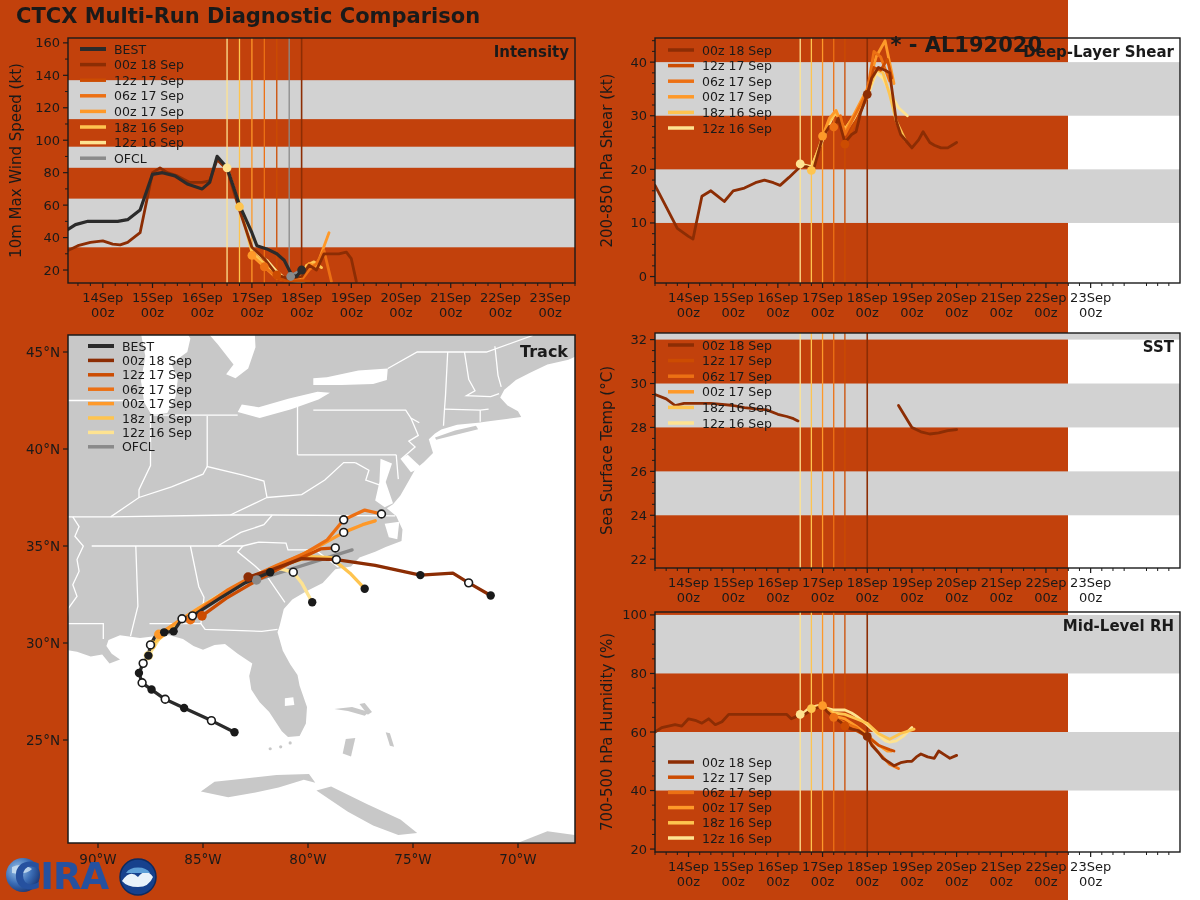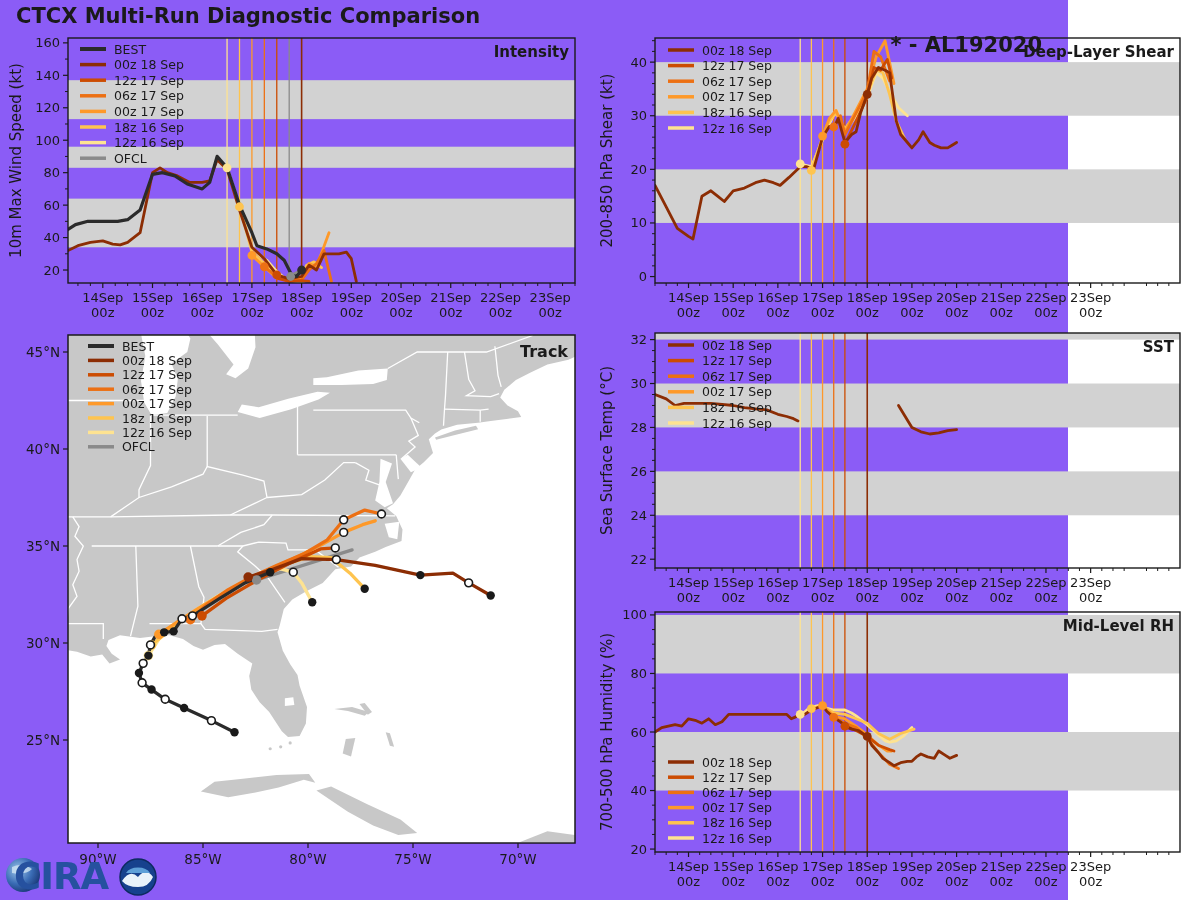--- a/index.html
+++ b/index.html
@@ -1,17 +1,17 @@
 <!DOCTYPE html>
 <html><head>
 <meta charset="utf-8">
 <style>
   html,body{margin:0;padding:0;background:#ffffff;width:1200px;height:900px;overflow:hidden;
     font-family:"DejaVu Sans","Liberation Sans",sans-serif;}
-  #stage{position:relative;width:1068px;height:900px;background:#8b5cf6;}
+  #stage{position:relative;width:1068px;height:900px;background:#c2410c;}
   #plot{position:absolute;left:0;top:0;}
   .hdr{position:absolute;top:4px;font-weight:bold;font-size:21px;color:#1a1a1a;white-space:nowrap;}
   #page-title{left:16px;}
   #storm-id{right:26px;margin-top:29px;}
   #cira-logo{position:absolute;left:2px;top:853px;width:290px;height:46px;text-decoration:underline;}
 </style>
 </head>
 <body>
 <div id="stage">
 

